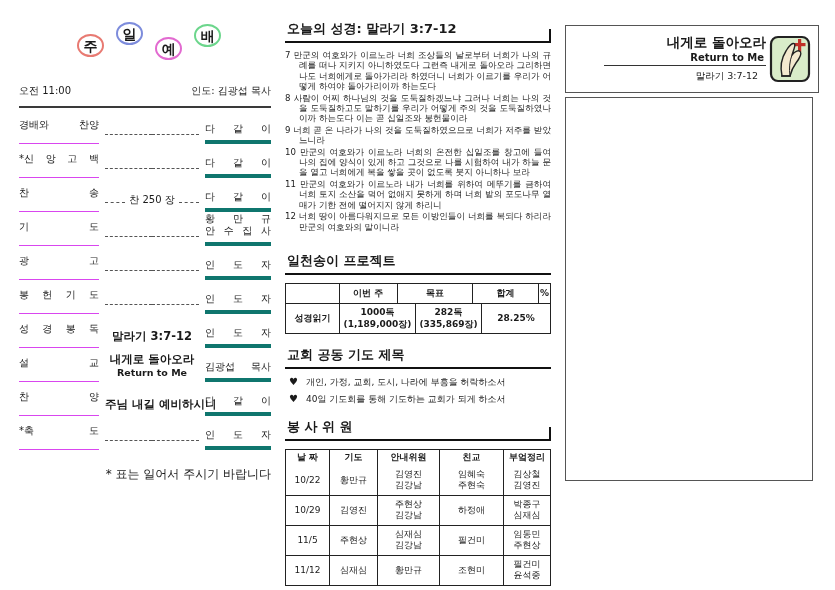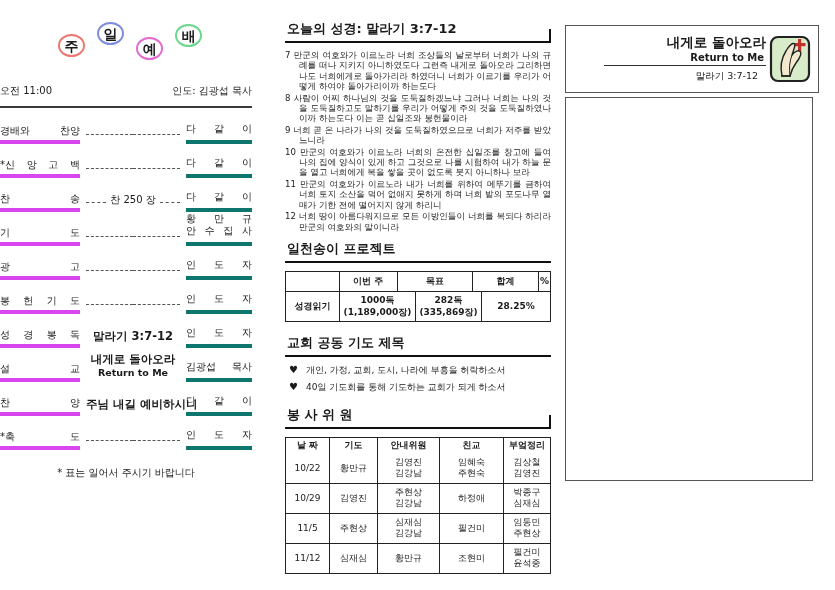--- a/index.html
+++ b/index.html
@@ -1,59 +1,59 @@
 <!DOCTYPE html>
 <html><head>
 <meta charset="utf-8">
 <style>
   * { margin:0; padding:0; box-sizing:border-box; }
   html,body { width:835px; height:590px; background:#ffffff; overflow:hidden;
               font-family:"DejaVu Sans", sans-serif; color:#1a1a1a; }
   .panel { position:absolute; top:0; }
 
   
-  #left-panel { left:0; width:252px; }
+  #left-panel { left:19px; width:252px; }
   #title-chars { margin:22px 0 0 58px; height:48px; white-space:nowrap; }
   .tchar { display:inline-block; width:27px; height:23px; line-height:21px; text-align:center;
            border:2px solid #888; border-radius:50%; font-weight:bold; font-size:14px;
            margin-right:7px; position:relative; }
   #title-chars .tchar:nth-of-type(1){ top:12px; }
   #title-chars .tchar:nth-of-type(2){ top:0px; }
   #title-chars .tchar:nth-of-type(3){ top:15px; }
   #title-chars .tchar:nth-of-type(4){ top:2px; }
   .lp-meta { display:flex; justify-content:space-between; font-size:10px;
              margin-top:14px; padding-bottom:8px; border-bottom:2px solid #3a3a3a; }
   #worship-list { margin-top:2px; }
   .worship-row { display:flex; align-items:flex-end; height:34px; font-size:10px; }
   .wlabel { width:80px; text-align:justify; text-align-last:justify;
-            border-bottom:4px solid #d946ef; padding-bottom:2px; }
+            border-bottom:1px solid #d946ef; padding-bottom:11px; }
   .wmid { flex:1; display:flex; align-items:flex-end; margin:0 6px; min-width:0; }
   .dash { flex:1; border-bottom:1px dashed #555; margin-bottom:9px; }
   .wmid-plain { padding:0 4px 5px 4px; white-space:nowrap; }
   .wmid-plain:empty { display:none; }
   .wmid-box { flex:1; text-align:center; padding-bottom:4px; }
   .wmid-box:not(:has(.wmid-main:not(:empty))) { display:none; }
   .worship-row:has(.wmid-main:not(:empty)) .dash { visibility:hidden; }
   .wmid-main { display:block; font-weight:bold; font-size:11.5px; white-space:nowrap; }
   .wmid-sub { display:block; font-weight:bold; font-size:9.5px; }
   .wmid-sub:empty { display:none; }
   .wvalue { width:66px; text-align:justify; text-align-last:justify; white-space:pre-line;
             border-bottom:4px solid #0f766e; padding-bottom:5px; line-height:12px; }
-  .lp-foot { text-align:center; font-size:10px; margin-top:16px; }
+  .lp-foot { text-align:right; font-size:12px; margin-top:16px; }
 
   
   #mid-panel { left:285px; width:266px; }
   .sec-h { font-weight:bold; font-size:13px; border-bottom:2px solid #111;
            padding:2px 0 3px 2px; position:relative; }
   .sec-h.ticked::after { content:""; position:absolute; right:0; bottom:-2px; height:14px;
            border-right:2px solid #111; }
   #scripture-h { margin-top:18px; }
   #verses { margin-top:7px; font-size:8.6px; line-height:10.4px; text-align:justify; }
   .verse { padding-left:14px; text-indent:-14px; margin-bottom:1px; }
-  .proj-h { margin-top:6px; }
+  .proj-h { margin-top:18px; }
   .tbl { border:1.5px solid #222; margin-top:8px; font-size:9px; }
   .trow { display:flex; align-items:stretch; }
   .trow + .trow { border-top:1px solid #222; }
   .tc { border-right:1px solid #222; display:flex; align-items:center; justify-content:center;
         text-align:center; white-space:pre-line; padding:3px 1px; line-height:11.5px; }
   .tc:last-child { border-right:none; flex:1; }
   .proj-tbl { font-weight:bold; }
   .proj-tbl .c0{ width:54px; } .proj-tbl .c1{ width:58px; } .proj-tbl .c2{ width:76px; }
   .proj-tbl .c3{ width:66px; }
   .proj-tbl .hrow .tc { padding:4px 1px; }

